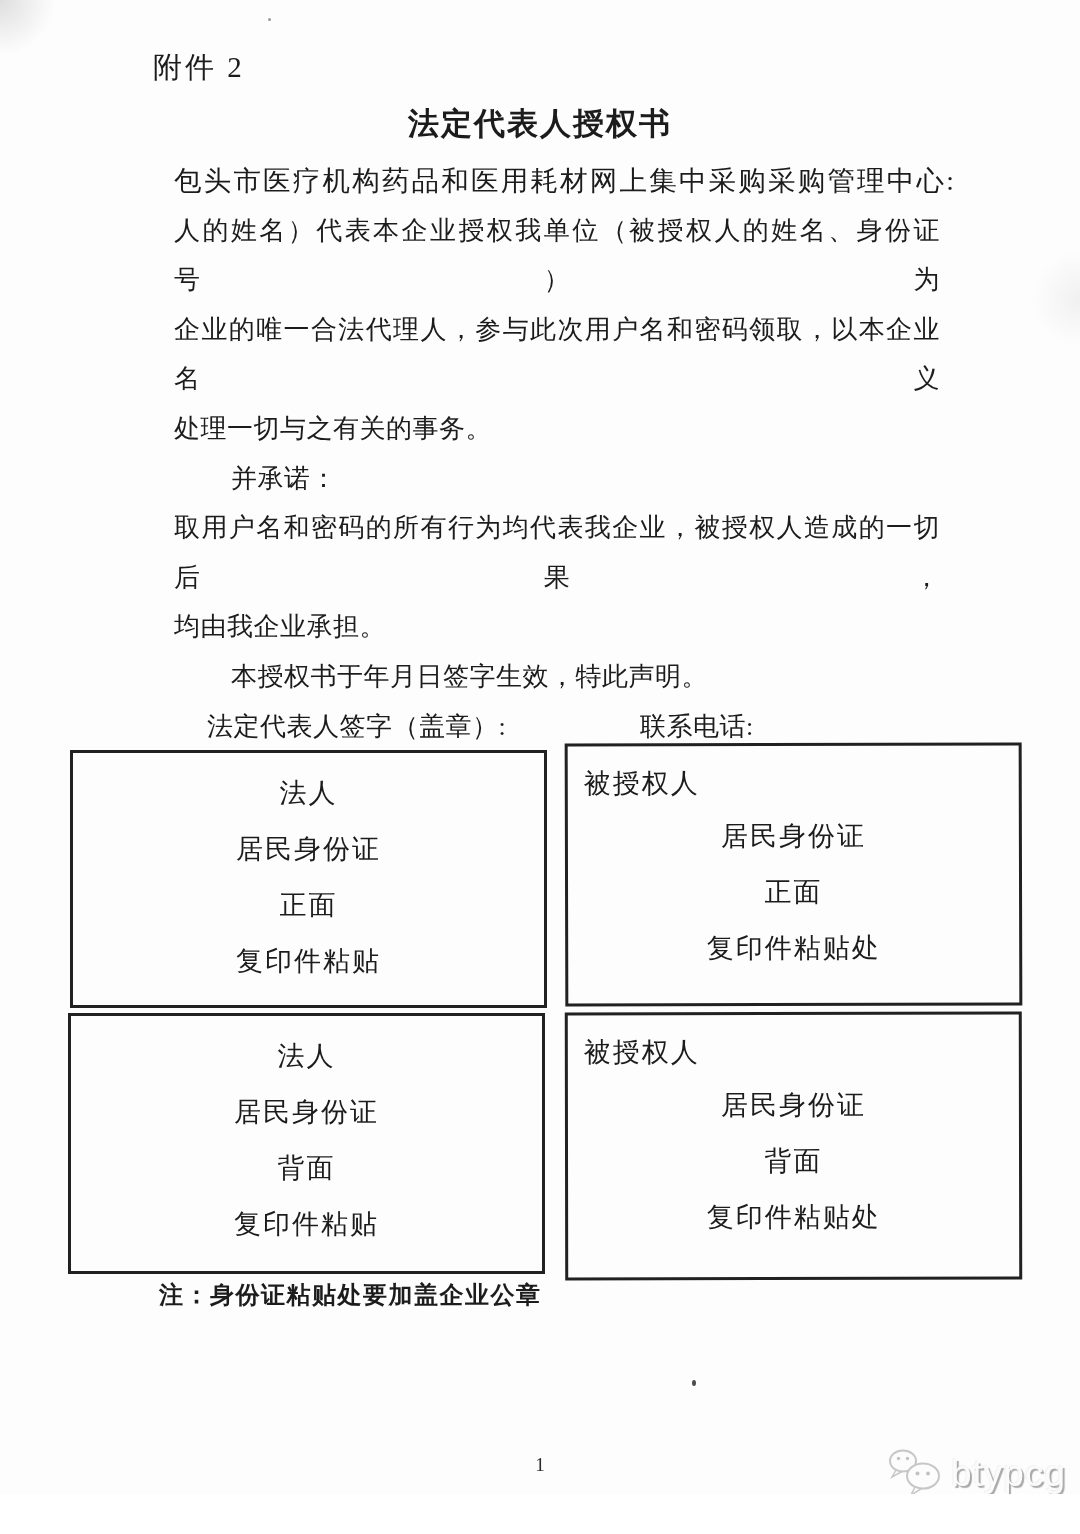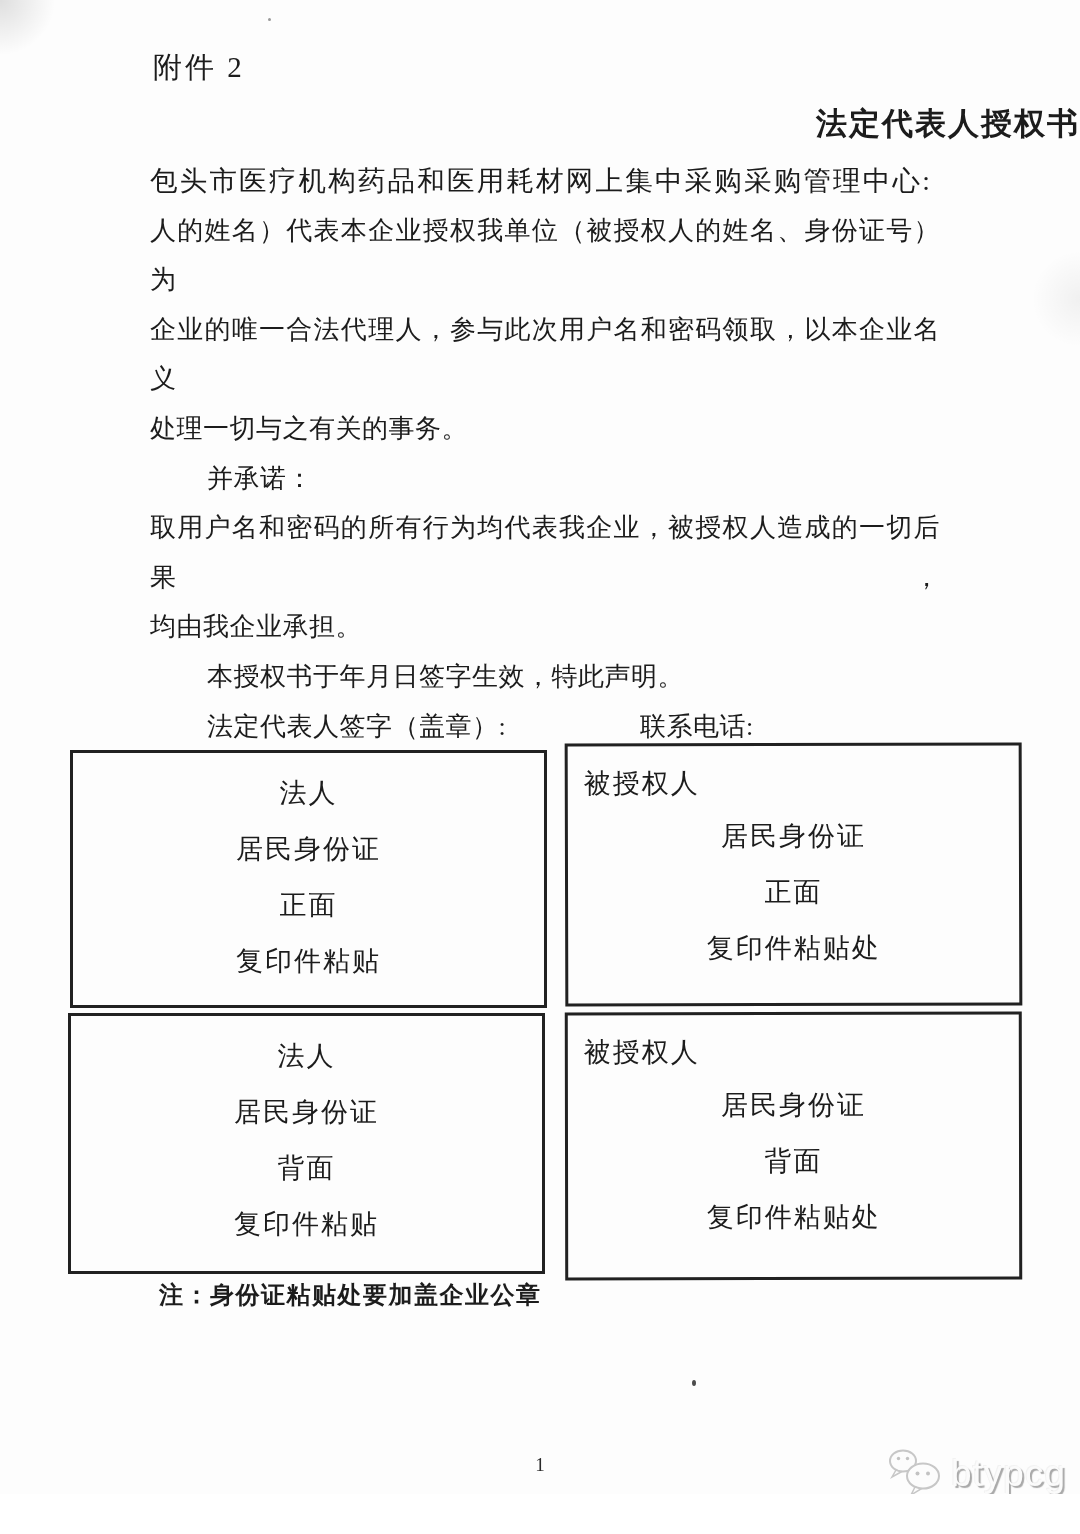--- a/index.html
+++ b/index.html
@@ -13,27 +13,27 @@
     font-family:"Liberation Serif","DejaVu Serif",serif;
     color:#1c1c1c;
     overflow:hidden;
   }
   .attachment{
     position:absolute;left:153px;top:48px;
     font-size:29px;letter-spacing:3px;
   }
   .title{
     position:absolute;left:0;right:0;top:103px;margin:0;
-    text-align:right;font-size:31px;font-weight:bold;letter-spacing:2px;
+    text-align:center;font-size:31px;font-weight:bold;letter-spacing:2px;
   }
   .body-block{
     position:absolute;left:150px;top:156px;width:790px;
     font-size:26px;line-height:49.6px;letter-spacing:0.5px;
   }
-  .line{display:block;white-space:nowrap;}
+  .line{display:block;white-space:nowrap;margin-left:24px;}
   .line.justify{white-space:normal;text-align:justify;text-align-last:justify;}
   .indent{padding-left:57px;}
   .salutation{font-size:27.5px;letter-spacing:2.2px;}
   .sig-row{position:relative;height:49.6px;}
   .sig-left{position:absolute;left:57px;top:0;}
   .sig-right{position:absolute;left:490px;top:0;}
   .pbox{
     position:absolute;box-sizing:border-box;
     border:3px solid #212121;
     background:#fdfdfd;

